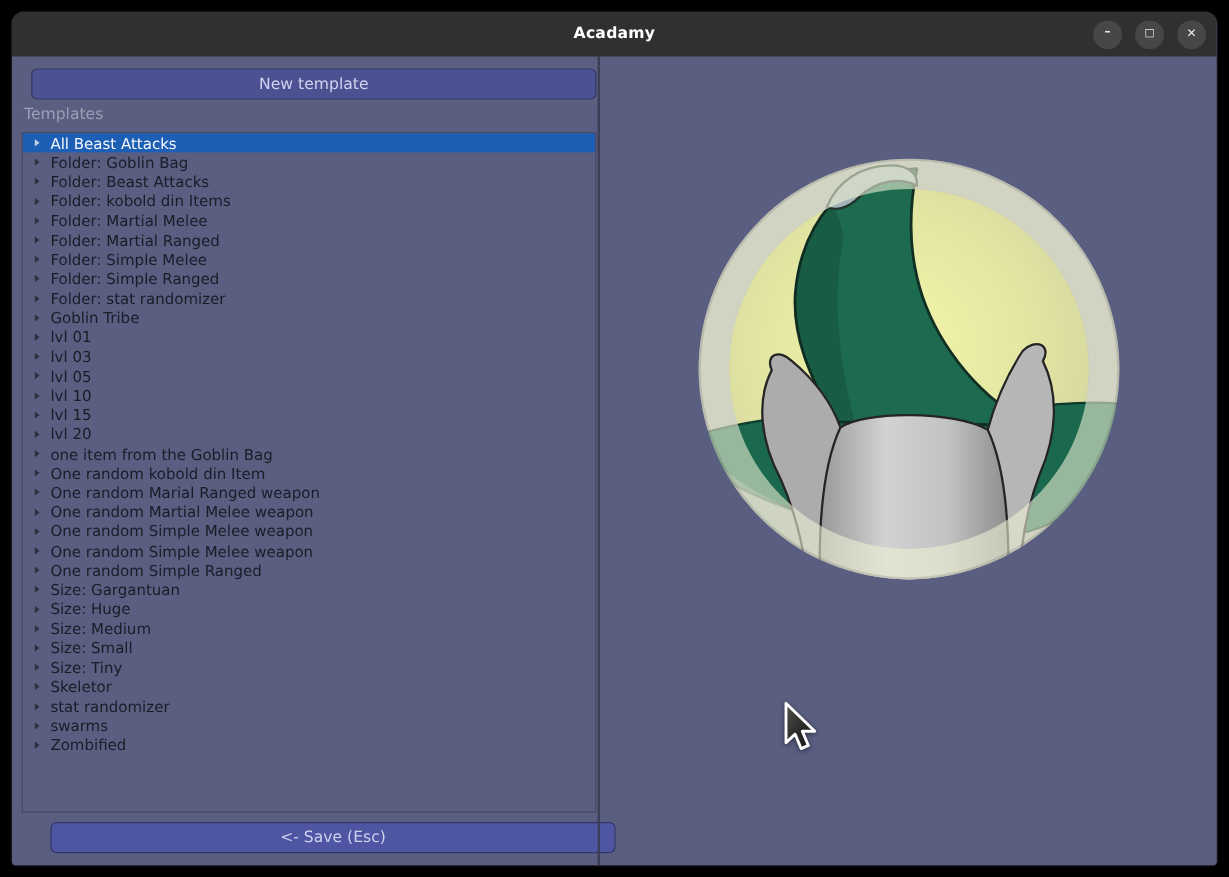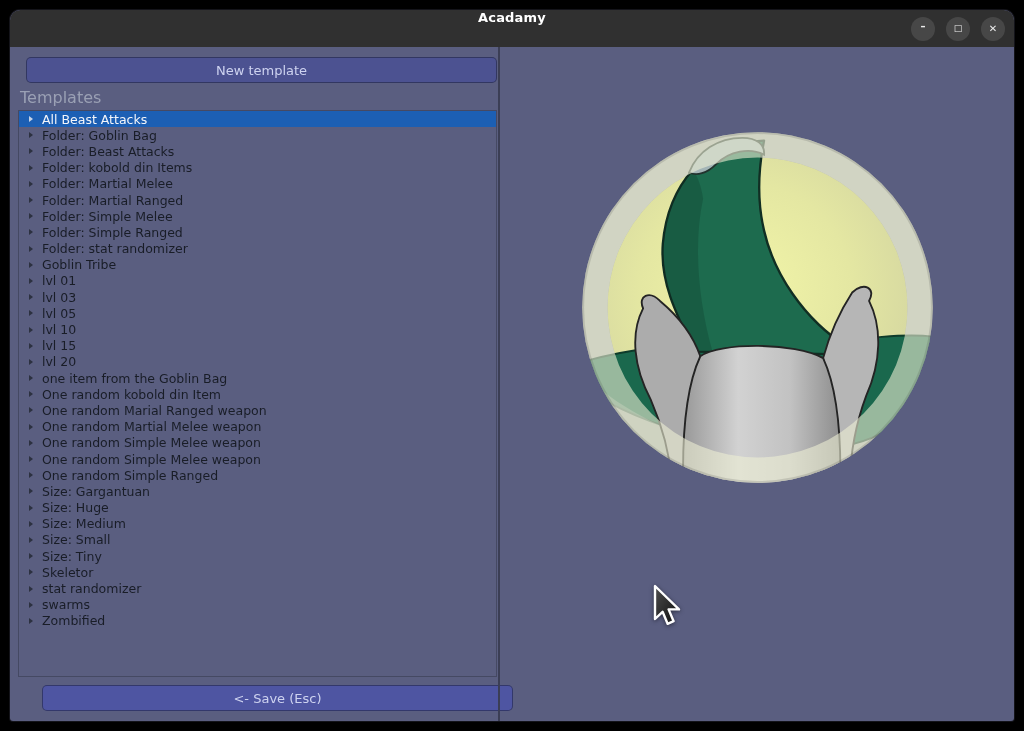--- a/index.html
+++ b/index.html
@@ -1,40 +1,40 @@
 <!DOCTYPE html>
 <html style="--titlebar_bg: #303030; --window_bg: #5a5e80; --accent_selection: #1c5fb4; --button_bg: #4c5291; --save_button_bg: #4e55a2; --button_text: #ced3f0; --muted_label: #9aa0b4; --list_text: #191d27; --list_border: #454963; --hat_green: #1d6b4e; --glow_yellow: #f2f5a8; --ring_cream: #ecefd3; --head_gray: #c6c6c6;"><head>
 <meta charset="utf-8">
 <style>
   html,body{margin:0;padding:0;background:#000;}
   .page{position:relative;width:1024px;height:731px;background:#000;overflow:hidden;
         font-family:"DejaVu Sans","Liberation Sans",sans-serif;}
   .window{position:absolute;left:10px;top:10px;width:1004px;height:711px;
           background:var(--window_bg);border-radius:10px 10px 3px 3px;overflow:hidden;
           box-shadow:0 0 0 1px #14141a;}
-  .titlebar{height:37px;background:var(--titlebar_bg);display:flex;align-items:flex-start;
+  .titlebar{height:37px;background:var(--titlebar_bg);display:flex;align-items:center;
             justify-content:center;position:relative;border-radius:10px 10px 0 0;}
   .title{color:#ffffff;font-size:13px;font-weight:bold;letter-spacing:.2px;}
   .win-controls{position:absolute;right:9px;top:0;height:100%;display:flex;align-items:center;gap:11px;}
   .win-btn{width:24px;height:24px;border-radius:50%;background:#474747;color:#ececec;
            display:flex;align-items:center;justify-content:center;font-size:10px;cursor:default;
            line-height:1;}
   .win-btn.min span{transform:translateY(-2px);font-weight:bold;}
   .win-btn.max span{font-size:9px;}
   .win-btn.close span{font-size:10px;font-weight:bold;}
   .content{position:absolute;top:37px;left:0;right:0;bottom:0;}
   .left-panel{position:absolute;left:0;top:0;width:472px;height:100%;text-align:right;}
   .divider{position:absolute;left:488px;top:0;width:2px;height:100%;background:#3b3e55;}
   .right-panel{position:absolute;left:490px;top:0;right:0;height:100%;overflow:hidden;}
   .btn{position:absolute;left:16px;width:471px;height:26px;border-radius:5px;
        border:1px solid rgba(20,22,40,.45);box-sizing:border-box;
        color:var(--button_text);font-size:13px;display:flex;align-items:center;justify-content:center;}
   .btn-new{top:10px;background:var(--button_bg);}
   .btn-save{top:638px;background:var(--save_button_bg);margin-left:16px;}
-  .templates-label{position:absolute;left:10px;top:41px;font-size:16px;color:var(--muted_label);}
+  .templates-label{position:absolute;left:10px;top:41px;font-size:13px;color:var(--muted_label);}
   .list{position:absolute;left:8px;top:63px;width:479px;height:567px;box-sizing:border-box;
         border:1px solid var(--list_border);background:var(--window_bg);overflow:hidden;}
   .row{display:flex;align-items:center;height:16.2px;font-size:12.5px;color:var(--list_text);
        padding-left:7px;white-space:nowrap;}
   .tri{width:0;height:0;border-left:4.5px solid #2c3140;border-top:3.5px solid transparent;
        border-bottom:3.5px solid transparent;margin:0 9px 0 3px;flex:none;}
   .row.selected{background:var(--accent_selection);color:#f4f6fb;}
   .row.selected .tri{border-left-color:#c4d3e8;}
   .illu{position:absolute;left:70px;top:73px;}
   .cursor{position:absolute;left:652px;top:584px;filter:drop-shadow(0 1px 2px rgba(0,0,0,.5));}

